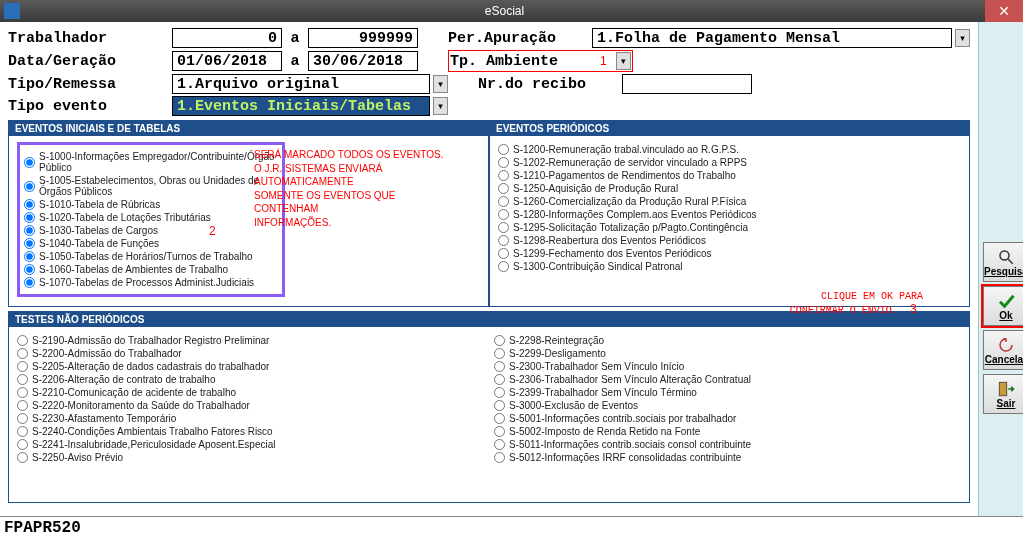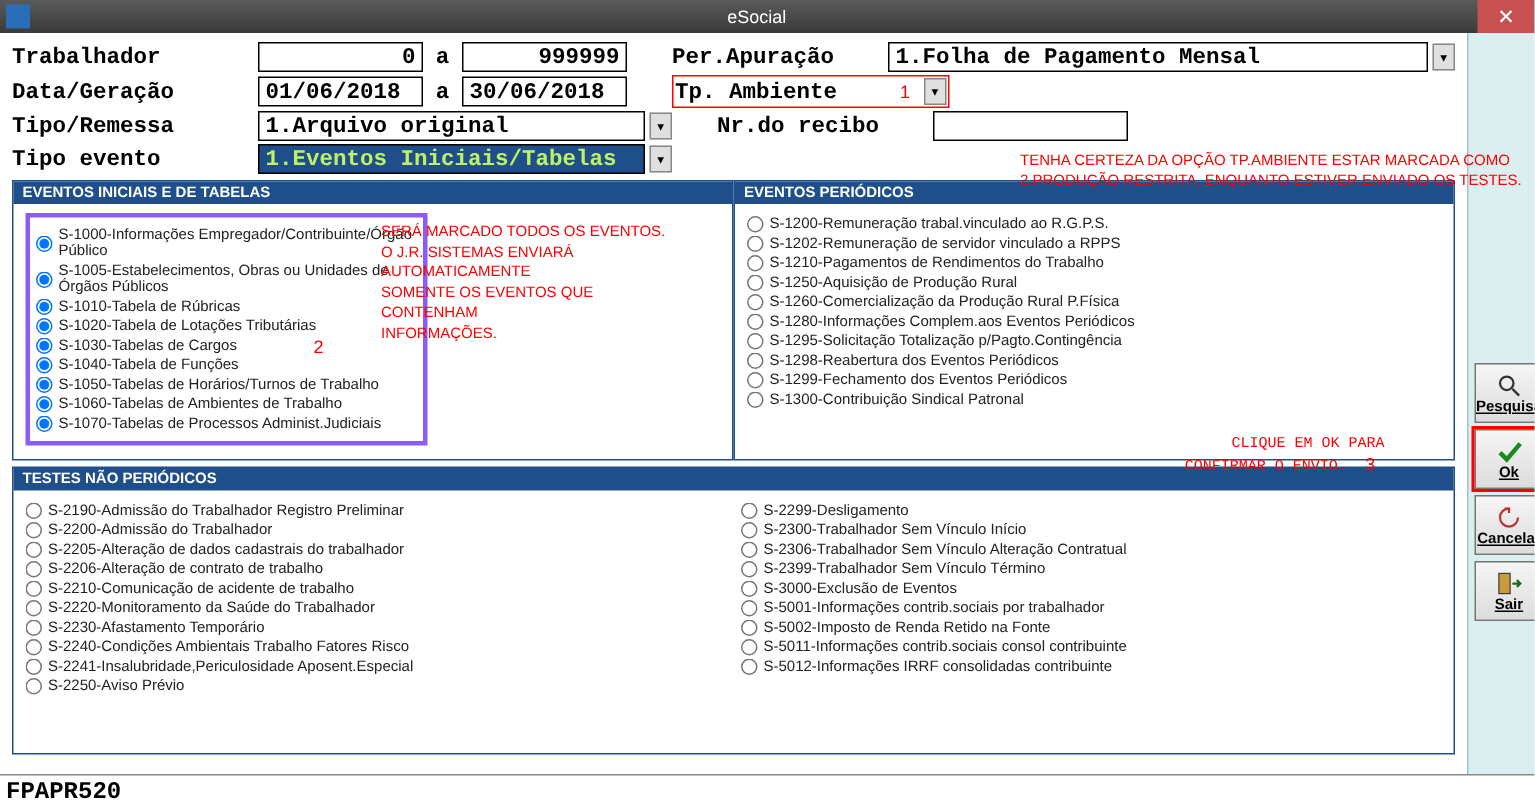--- a/index.html
+++ b/index.html
@@ -96,24 +96,20 @@
       <span class="lbl lbl-w1">Tipo/Remessa</span>
       <div class="field field-wide" style="display:flex;justify-content:space-between;width:258px">
         <span>1.Arquivo original</span>
       </div>
       <span class="dd">▾</span>
       <span style="width:22px"></span>
       <span class="lbl lbl-w2">Nr.do recibo</span>
       <input class="field" style="width: 130px;" value="">
     </div>
 
-    <div class="anno-block" style="left:680px; top:102px;">
-      <span>TENHA CERTEZA DA OPÇÃO TP.AMBIENTE ESTAR MARCADA COMO</span><br>
-      <span>2.PRODUÇÃO RESTRITA, ENQUANTO ESTIVER ENVIADO OS TESTES.</span>
-    </div>
 
     <div class="row">
       <span class="lbl lbl-w1">Tipo evento</span>
       <div class="field" style="width:258px; background:#1e4f8a; color:#bef264; display:flex; align-items:center">
         <span>1.Eventos Iniciais/Tabelas</span>
       </div>
       <span class="dd">▾</span>
     </div>
 
     <div class="groups">
@@ -261,20 +257,24 @@
                 <span>S-2241-Insalubridade,Periculosidade Aposent.Especial</span>
               </div>
             <div class="radio-item">
                 <input type="radio" style="">
                 <span>S-2250-Aviso Prévio</span>
               </div>
           </div>
           <div>
             <div class="radio-item">
                 <input type="radio" style="">
+                <span>S-2298-Reintegração</span>
+              </div>
+            <div class="radio-item">
+                <input type="radio" style="">
                 <span>S-2299-Desligamento</span>
               </div>
             <div class="radio-item">
                 <input type="radio" style="">
                 <span>S-2300-Trabalhador Sem Vínculo Início</span>
               </div>
             <div class="radio-item">
                 <input type="radio" style="">
                 <span>S-2306-Trabalhador Sem Vínculo Alteração Contratual</span>
               </div>

